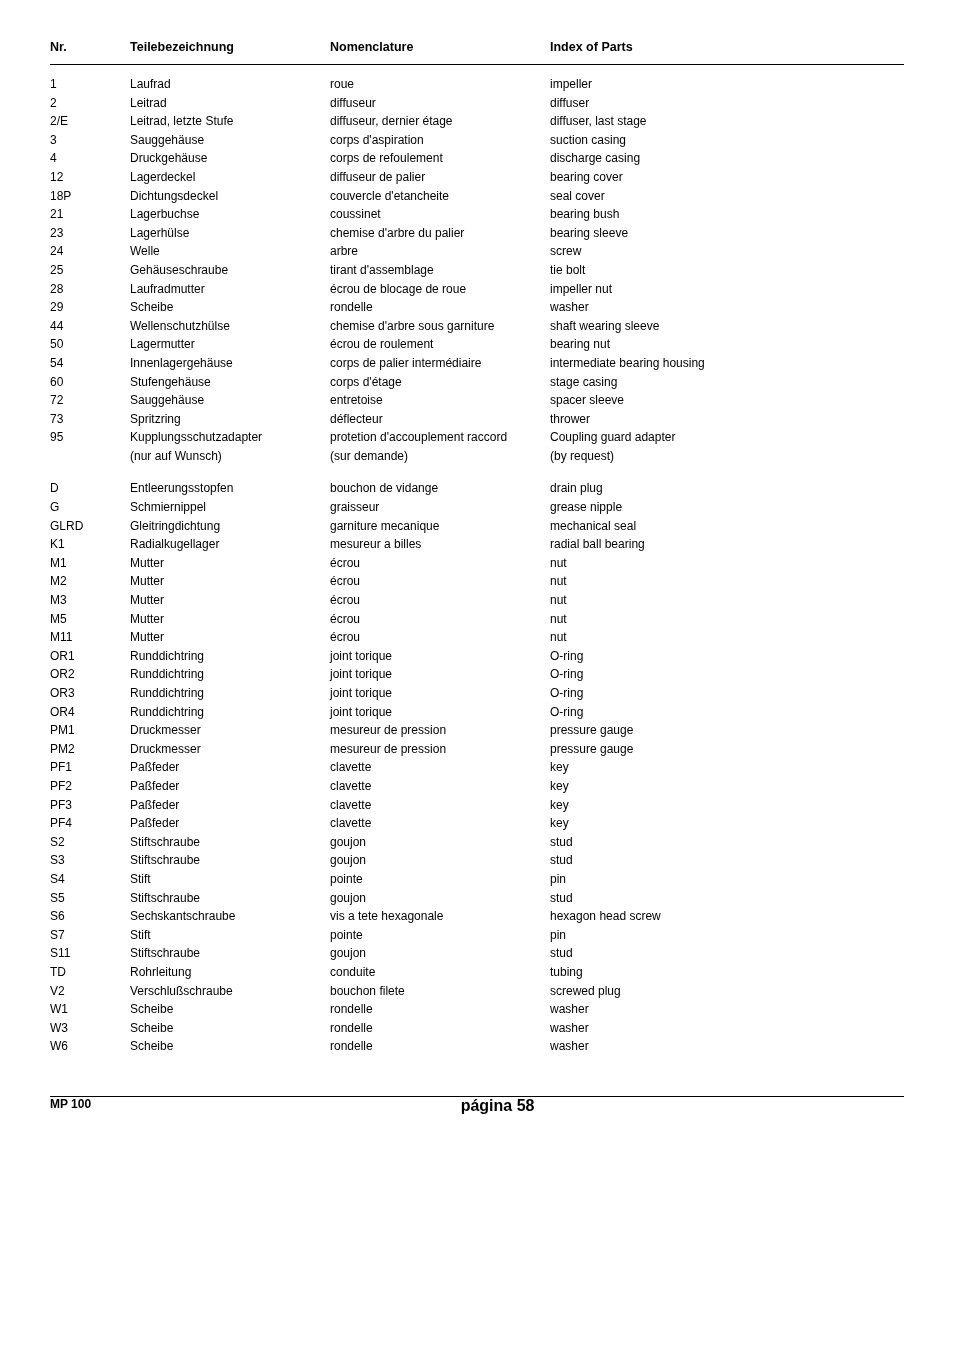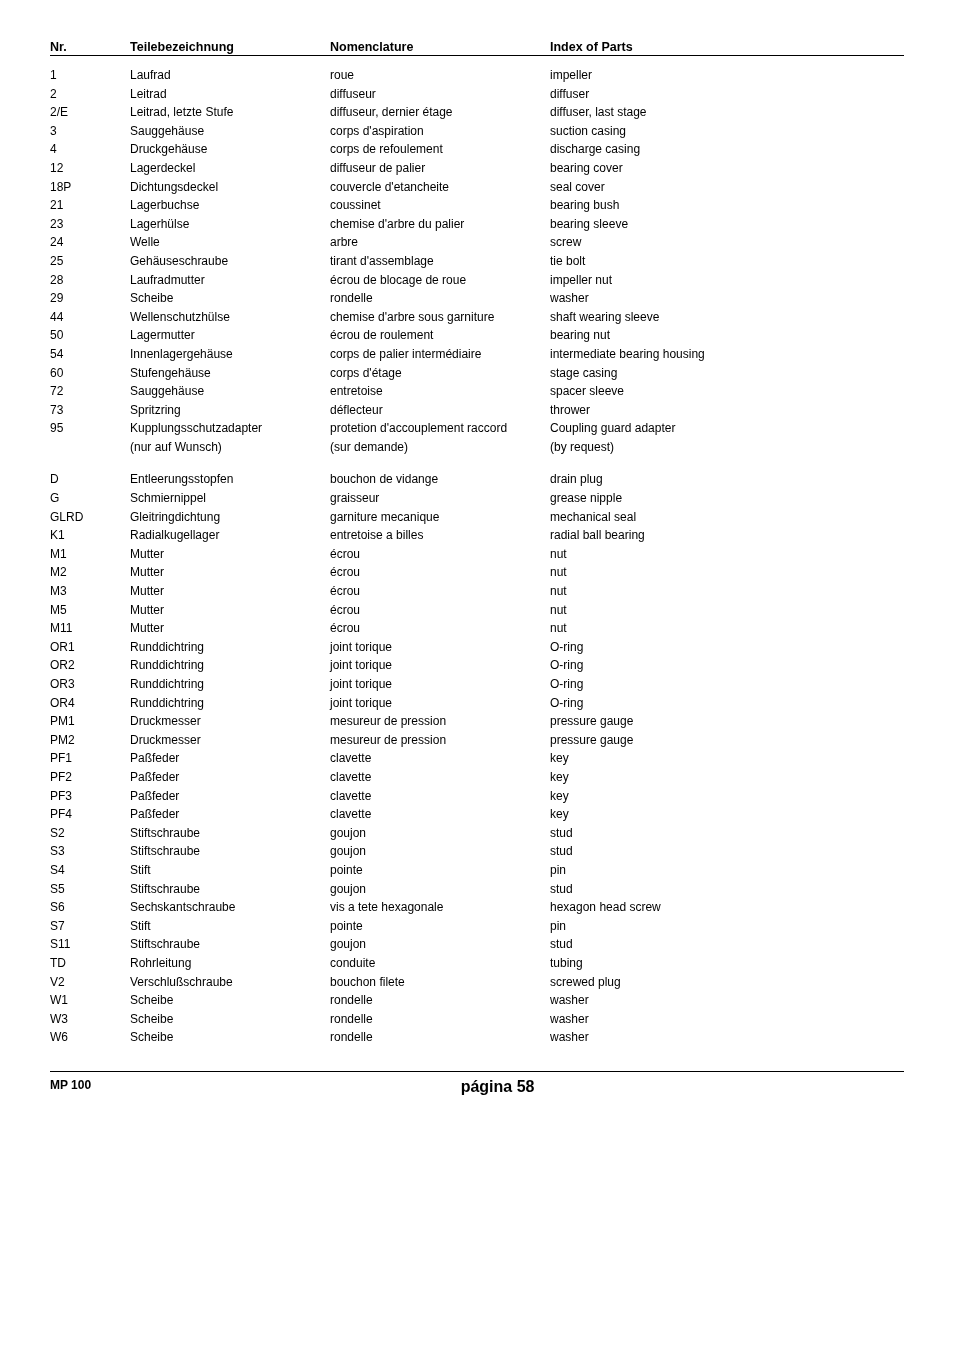--- a/index.html
+++ b/index.html
@@ -12,21 +12,21 @@
       min-height: 1351px;
       padding: 40px 50px 40px 50px;
     }
     .page-content {
       width: 100%;
     }
     .header-row {
       display: grid;
       grid-template-columns: 80px 200px 220px 220px;
       border-bottom: 1px solid #000;
-      padding-bottom: 1px;
+      padding-bottom: 10px;
       margin-bottom: 10px;
     }
     .header-cell {
       font-weight: bold;
       font-size: 12.5px;
     }
     .parts-table {
       width: 100%;
     }
     .parts-row {
@@ -36,22 +36,21 @@
     }
     .parts-row.group-gap {
       margin-top: 14px;
     }
     .col-nr { }
     .col-teil { }
     .col-nom { }
     .col-index { }
     .footer-bar {
       border-top: 1px solid #000;
-      margin-top: 24px;
-      padding-top: 6px;
+      margin-top: 40px;
       display: flex;
       justify-content: space-between;
     }
     .footer-left { font-weight: bold; font-size: 12px; }
     .footer-center { font-size: 16px; font-weight: bold; }
     .footer-right { font-size: 12px; }
   </style>
 </head>
 <body>
 
@@ -204,21 +203,21 @@
       </div>
       <div class="parts-row">
         <div class="col-nr">GLRD</div>
         <div class="col-teil">Gleitringdichtung</div>
         <div class="col-nom">garniture mecanique</div>
         <div class="col-index">mechanical seal</div>
       </div>
       <div class="parts-row">
         <div class="col-nr">K1</div>
         <div class="col-teil">Radialkugellager</div>
-        <div class="col-nom">entretoise a billes</div>
+        <div class="col-nom">mesureur a billes</div>
         <div class="col-index">radial ball bearing</div>
       </div>
       <div class="parts-row">
         <div class="col-nr">M1</div>
         <div class="col-teil">Mutter</div>
         <div class="col-nom">écrou</div>
         <div class="col-index">nut</div>
       </div>
       <div class="parts-row">
         <div class="col-nr">M2</div>

